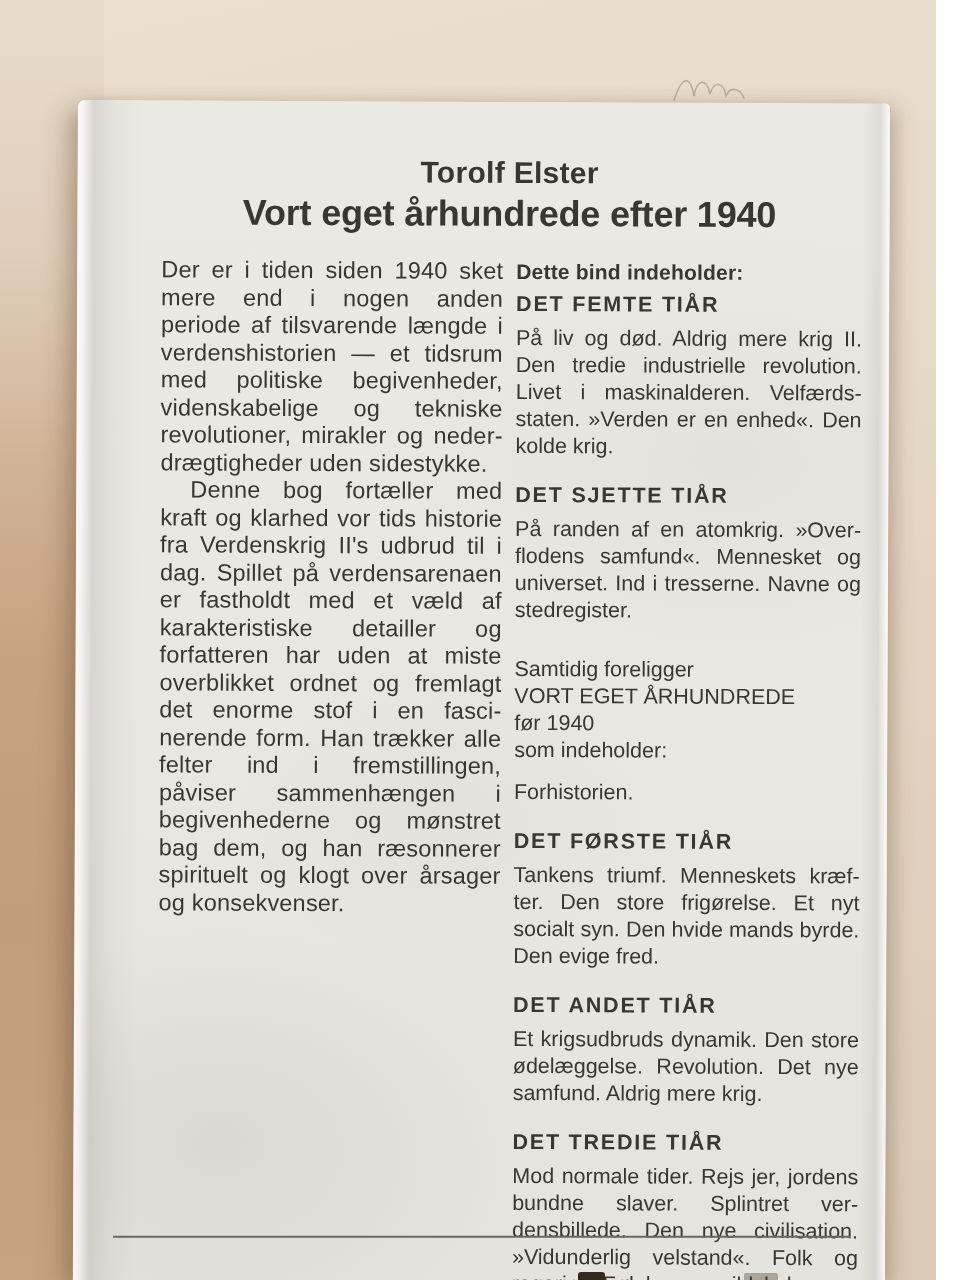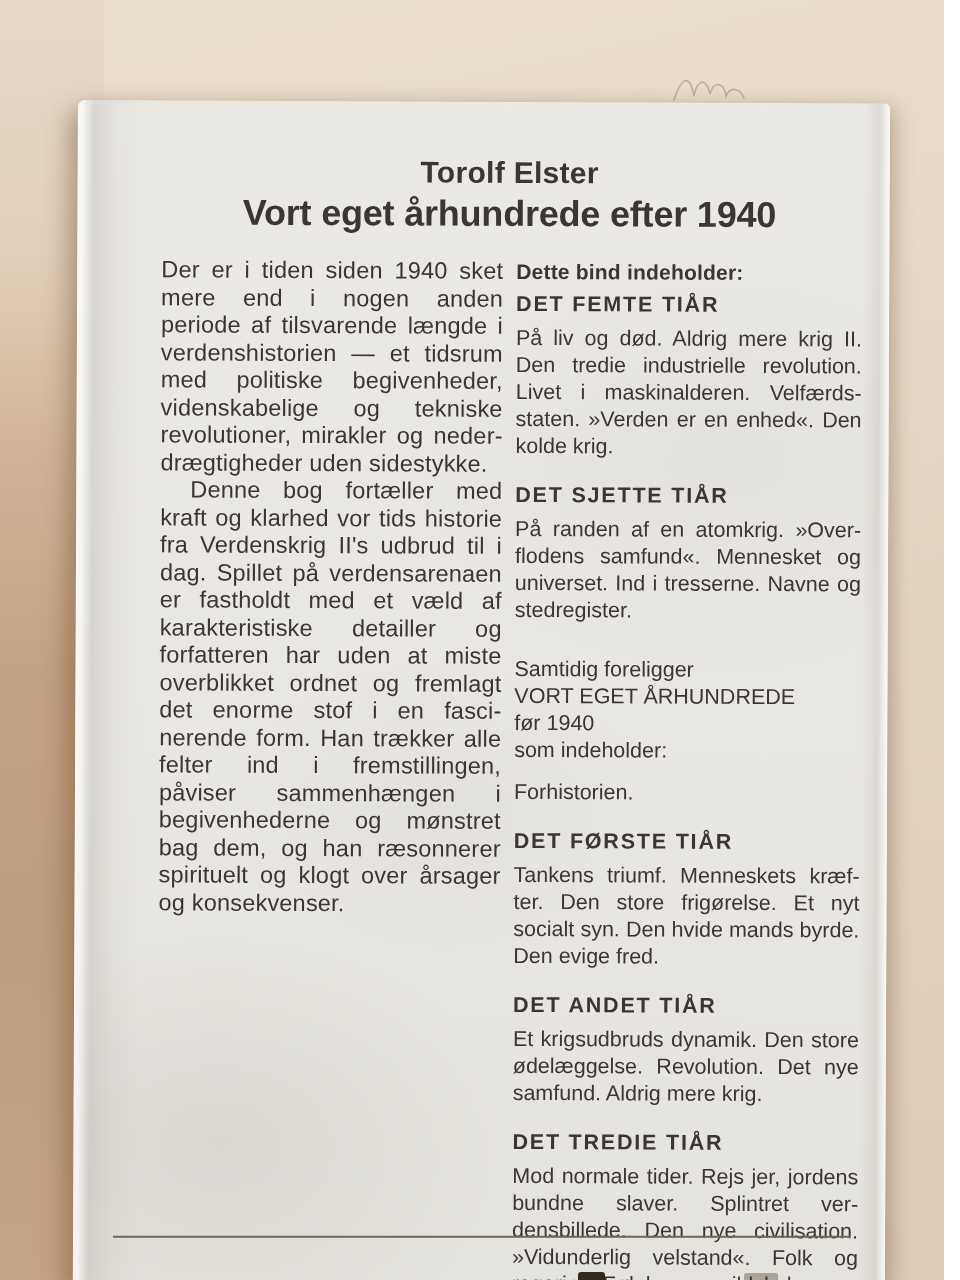--- a/index.html
+++ b/index.html
@@ -3,21 +3,20 @@
 <meta charset="utf-8">
 <style>
   html, body { margin: 0; padding: 0; }
   body {
     width: 960px; height: 1280px; overflow: hidden;
     font-family: "Liberation Sans", "DejaVu Sans", sans-serif;
   }
   .stage {
     position: relative; width: 936px; height: 1280px; overflow: hidden;
     background: linear-gradient(168deg, #ebdfd0 0%, #e7d9c8 35%, #e0d0bd 70%, #dbcab5 100%);
-    padding-left: 8px;
   }
   
   .wall-left {
     position: absolute; left: 0; top: 0; width: 104px; height: 1280px;
     background: linear-gradient(180deg, #e8dbcc 0%, #e0ceba 20%, #d0b295 37%,
                  #c5a281 52%, #c09d7c 72%, #c6a383 100%);
   }
   
   .scribble { position: absolute; left: 668px; top: 68px; opacity: .55; }
   .book {

